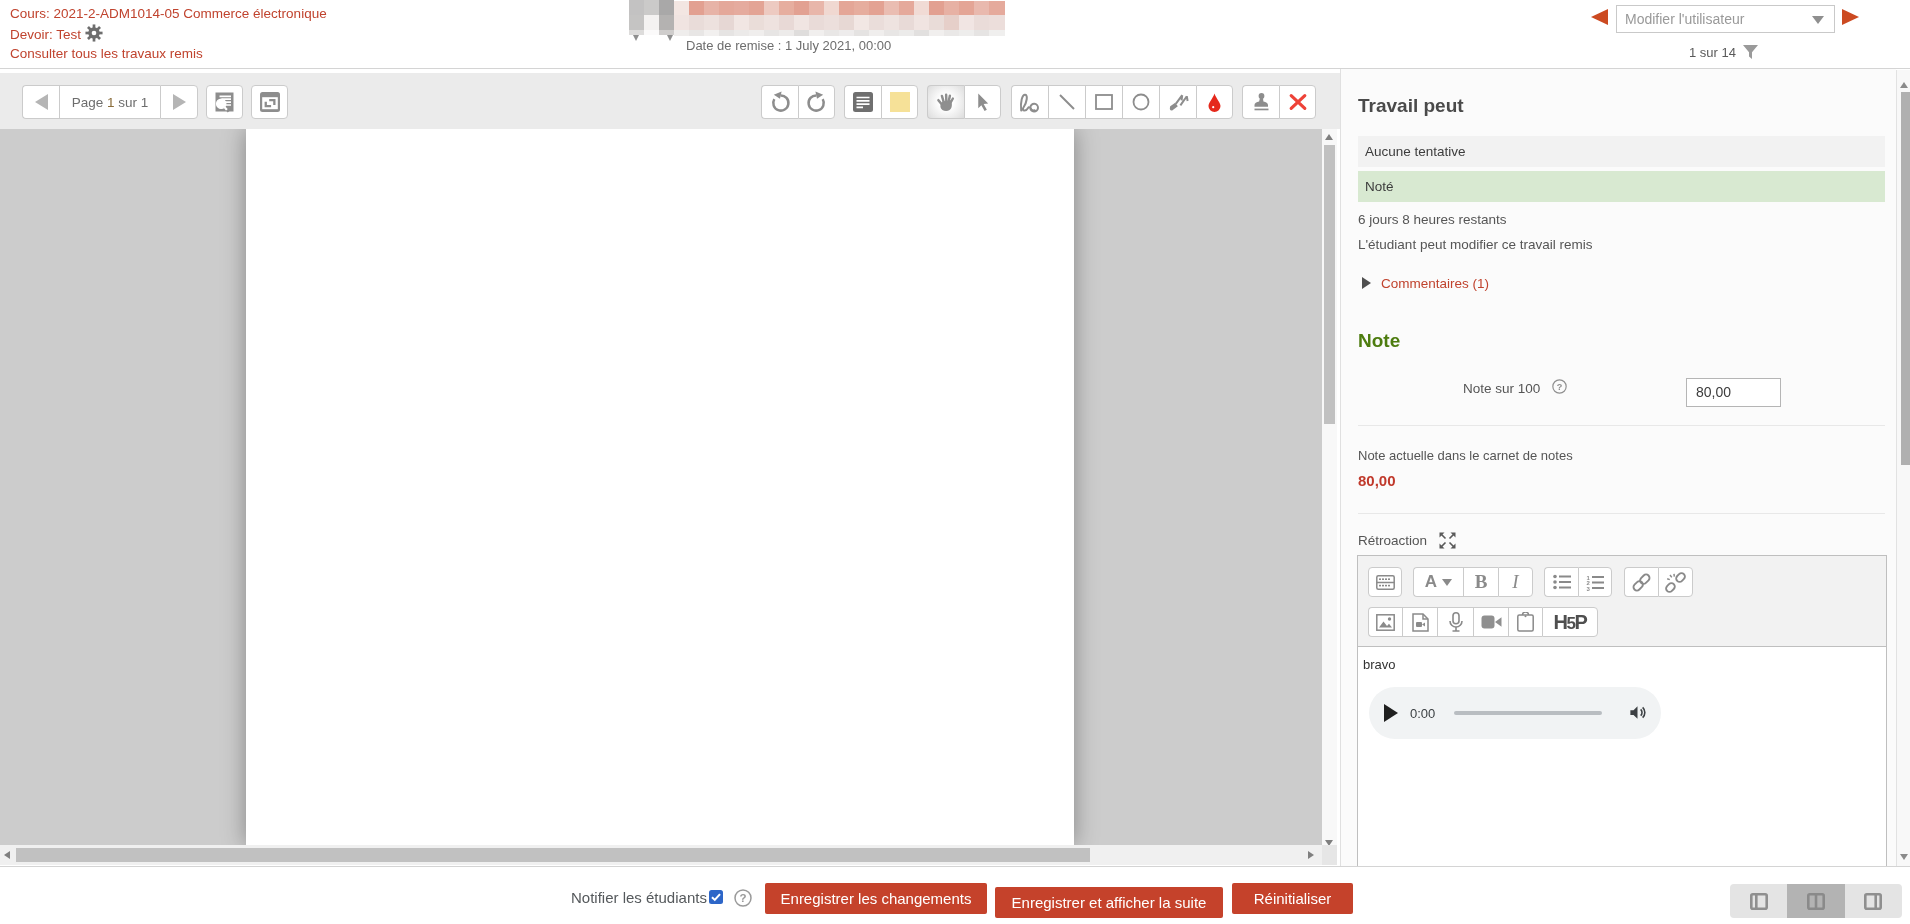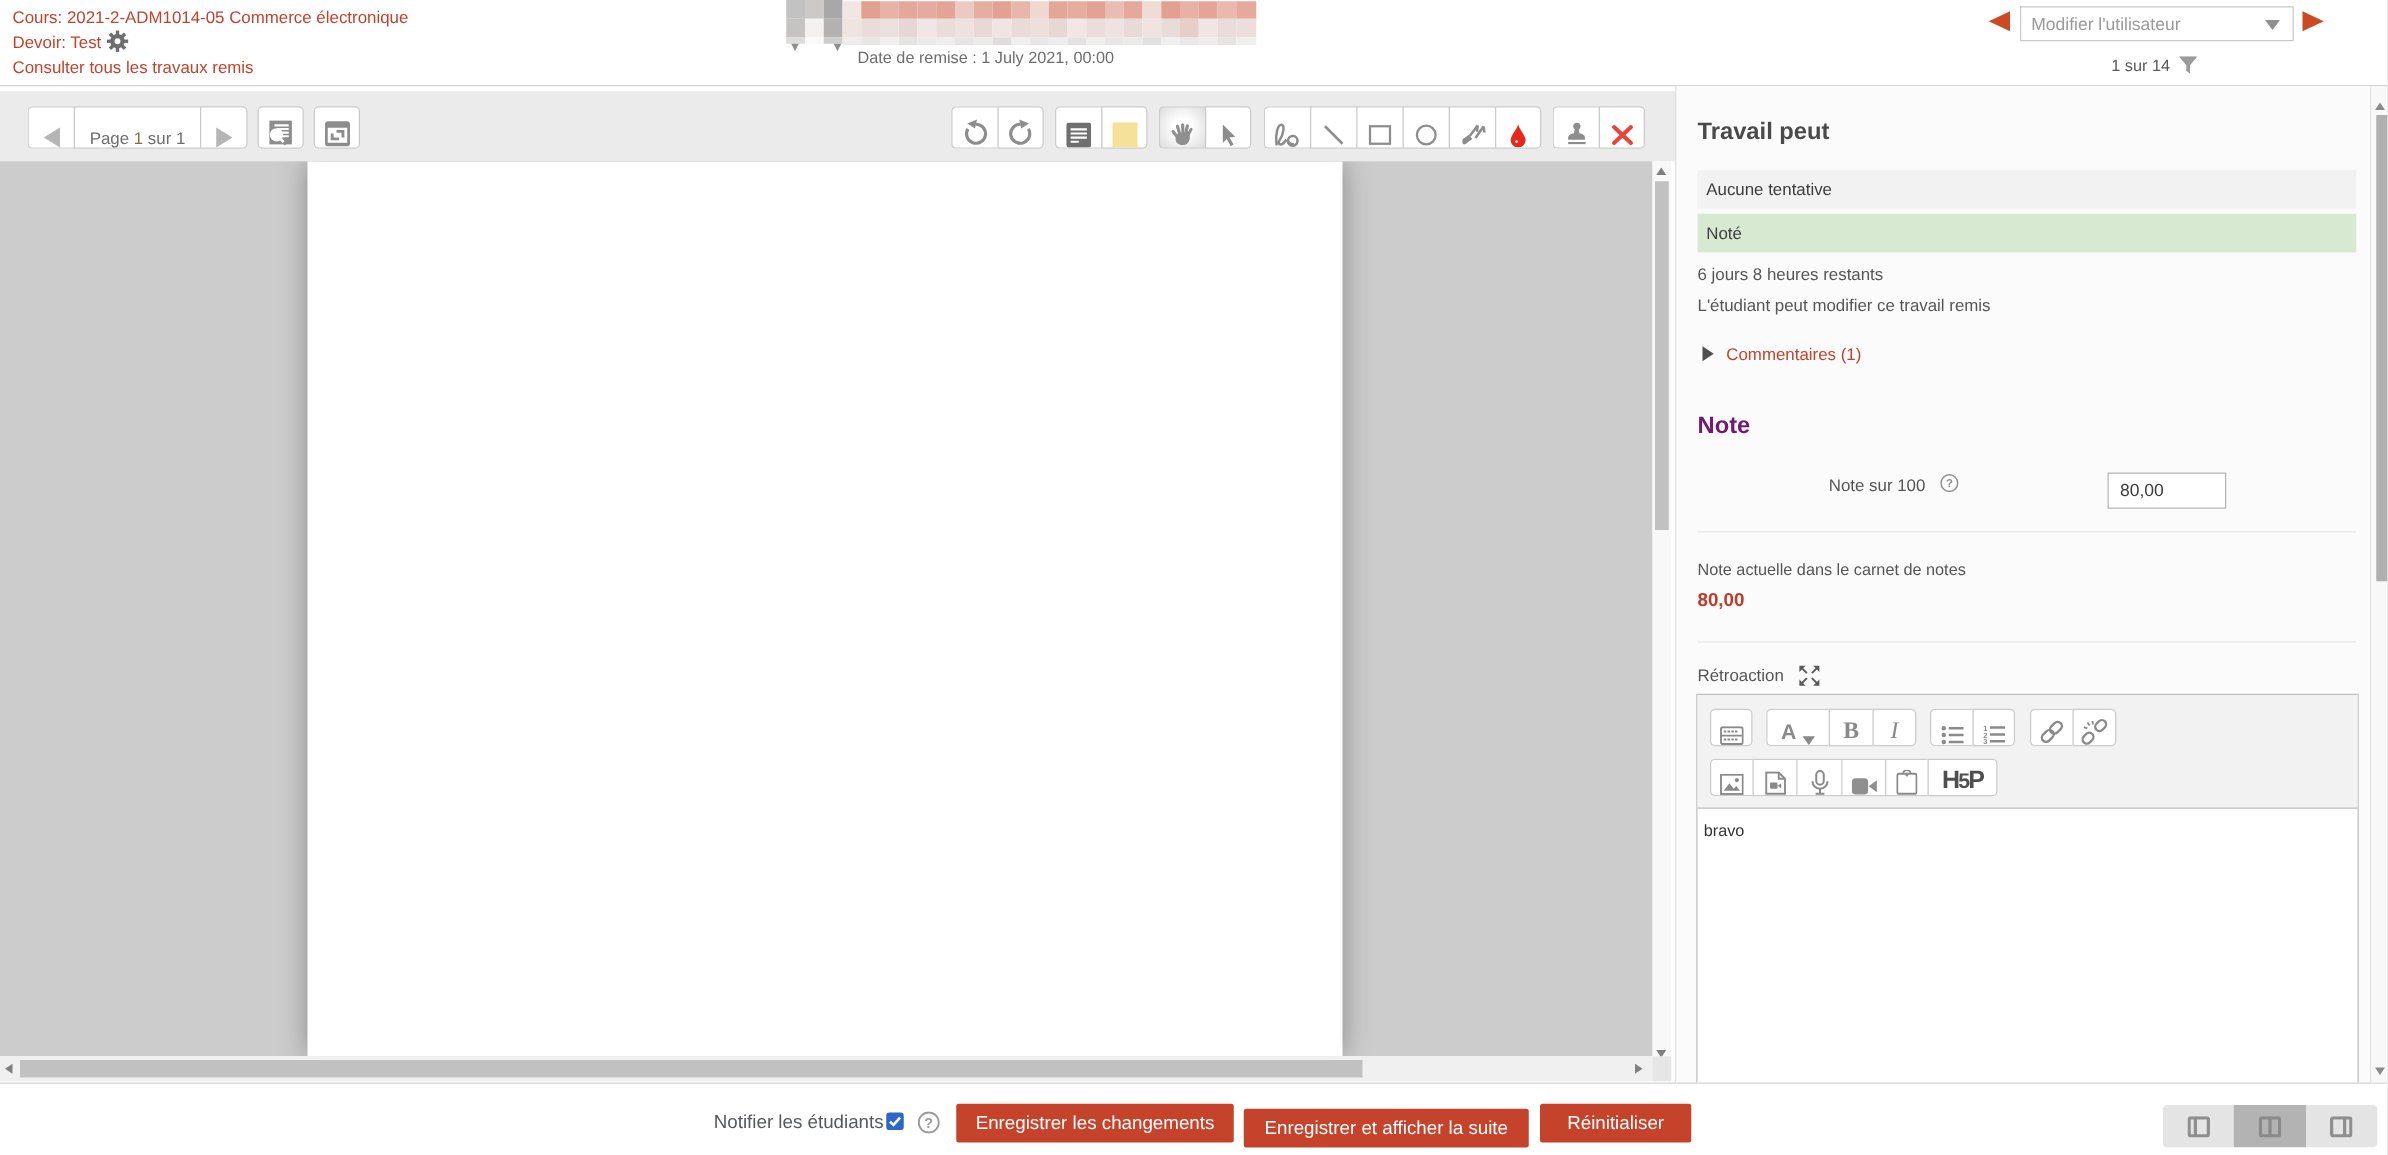--- a/index.html
+++ b/index.html
@@ -1,21 +1,21 @@
 <!DOCTYPE html>
 <html><head>
 <meta charset="utf-8">
 <style>
 * { margin:0; padding:0; box-sizing:border-box; }
 html,body { width:1910px; height:924px; }
 body { position:relative; font-family:"Liberation Sans",sans-serif; background:#fff; overflow:hidden; }
 .ab { position:absolute; }
 a.red { color:#c0432e; text-decoration:none; }
 .grp { display:flex; }
-.tbtn { width:37px; height:34px; background:#fff; border:1px solid #cbcbcb; border-right:none; display:flex; align-items:flex-end; justify-content:center; }
+.tbtn { width:37px; height:34px; background:#fff; border:1px solid #cbcbcb; border-right:none; display:flex; align-items:center; justify-content:center; }
 .grp .tbtn:last-child { border-right:1px solid #cbcbcb; border-radius:0 4px 4px 0; }
 .grp .tbtn:first-child { border-radius:4px 0 0 4px; }
 .grp .tbtn.only { border-radius:4px; border-right:1px solid #cbcbcb; }
 .tri-l { width:0; height:0; border-style:solid; }
 </style>
 </head>
 <body>
 
 <div class="ab" style="left:0;top:0;width:1910px;height:69px;background:#fff;border-bottom:1px solid #d4d4d4;">
   <div class="ab" style="left:10px;top:4px;font-size:13.5px;line-height:19.5px;">
@@ -283,21 +283,21 @@
 <div class="ab" style="left:1322px;top:845px;width:15px;height:20px;background:#e6e6e6;"></div>
 
 <div class="ab" style="left:1340px;top:69px;width:556px;height:799px;background:#fbfbfb;border-left:1px solid #e0e0e0;">
   <div class="ab" style="left:17px;top:26px;font-size:19px;font-weight:bold;color:#4a4a4a;">Travail peut</div>
   <div class="ab" style="left:17px;top:102px;width:527px;height:31px;background:#d8e9d1;font-size:13.5px;color:#3c3c3c;line-height:31px;padding-left:7px;">Noté</div>
   <div class="ab" style="left:17px;top:67px;width:527px;height:31px;background:#f2f2f2;font-size:13.5px;color:#3c3c3c;line-height:31px;padding-left:7px;">Aucune tentative</div>
   <div class="ab" style="left:17px;top:143px;font-size:13.5px;color:#555;">6 jours 8 heures restants</div>
   <div class="ab" style="left:17px;top:168px;font-size:13.5px;color:#555;">L'étudiant peut modifier ce travail remis</div>
   <div class="ab" style="left:21px;top:208px;width:0;height:0;border-top:6.5px solid transparent;border-bottom:6.5px solid transparent;border-left:9px solid #4f4f4f;"></div>
   <div class="ab" style="left:40px;top:207px;font-size:13.5px;color:#c0432e;">Commentaires (1)</div>
-  <div class="ab" style="left:17px;top:261px;font-size:19px;font-weight:bold;color:#701a75;">Note</div>
+  <div class="ab" style="left:17px;top:261px;font-size:19px;font-weight:bold;color:#4d7c0f;">Note</div>
   <div class="ab" style="left:122px;top:312px;font-size:13.5px;color:#555;">Note sur 100</div>
   <svg class="ab" style="left:211px;top:310px;" width="15" height="15" viewBox="0 0 18 18">
       <circle cx="9" cy="9" r="8" fill="none" stroke="#8f8f8f" stroke-width="1.4"></circle>
       <text x="9" y="13" text-anchor="middle" font-size="11" font-weight="bold" fill="#8f8f8f" font-family="Liberation Sans">?</text>
     </svg>
   <div class="ab" style="left:345px;top:309px;width:95px;height:29px;background:#fff;border:1px solid #b5b5b5;font-size:14px;color:#3c3c3c;line-height:27px;padding-left:9px;">80,00</div>
   <div class="ab" style="left:17px;top:356px;width:527px;height:1px;background:#e8e8e8;"></div>
   <div class="ab" style="left:17px;top:379px;font-size:13px;color:#555;">Note actuelle dans le carnet de notes</div>
   <div class="ab" style="left:17px;top:403px;font-size:15px;font-weight:bold;color:#c0392b;">80,00</div>
   <div class="ab" style="left:17px;top:444px;width:527px;height:1px;background:#e8e8e8;"></div>
@@ -431,20 +431,29 @@
               <circle cx="8.5" cy="4.2" r="1" fill="#8a8a8a"></circle>
             </svg>
           </div>
         <div class="tbtn" style="height:30px;width:56px;">
             <span style="font-size:20px;font-weight:bold;color:#4f4f4f;letter-spacing:-1.5px;">H<span style="font-size:17px;">5</span>P</span>
           </div>
       </div>
     </div>
     <div class="ab" style="left:5px;top:101px;font-size:13px;color:#333;">bravo</div>
 
+    <div class="ab" style="left:11px;top:131px;width:292px;height:52px;background:#f1f3f4;border-radius:26px;">
+      <span class="ab" style="left:15px;top:17px;width:0;height:0;border-top:9px solid transparent;border-bottom:9px solid transparent;border-left:14px solid #1f1f1f;"></span>
+      <span class="ab" style="left:41px;top:19px;font-size:13px;color:#3c4043;">0:00</span>
+      <span class="ab" style="left:85px;top:24px;width:148px;height:4px;background:#b9bdc1;border-radius:2px;"></span>
+      <svg class="ab" style="left:259px;top:16px;" width="19" height="19" viewBox="0 0 24 24">
+          <path fill="#3c4043" d="M3 9 v6 h4 l5 5 V4 L7 9 Z"></path>
+          <path d="M16 8 a5.5 5.5 0 0 1 0 8 M18.5 5.5 a9 9 0 0 1 0 13" fill="none" stroke="#3c4043" stroke-width="2"></path>
+        </svg>
+    </div>
   </div>
 </div>
 
 <div class="ab" style="left:0;top:866px;width:1910px;height:58px;background:#fff;border-top:1px solid #d4d4d4;">
   <div class="ab" style="left:571px;top:22px;font-size:15px;color:#55595c;">Notifier les étudiants</div>
   <div class="ab" style="left:709px;top:23px;width:14px;height:14px;background:#2d66c8;border-radius:2.5px;">
     <svg width="14" height="14" viewBox="0 0 15 15">
         <path fill="none" stroke="#fff" stroke-width="2.2" d="M3.2 7.8 L6.2 10.6 L11.8 4.4"></path>
       </svg>
   </div>

